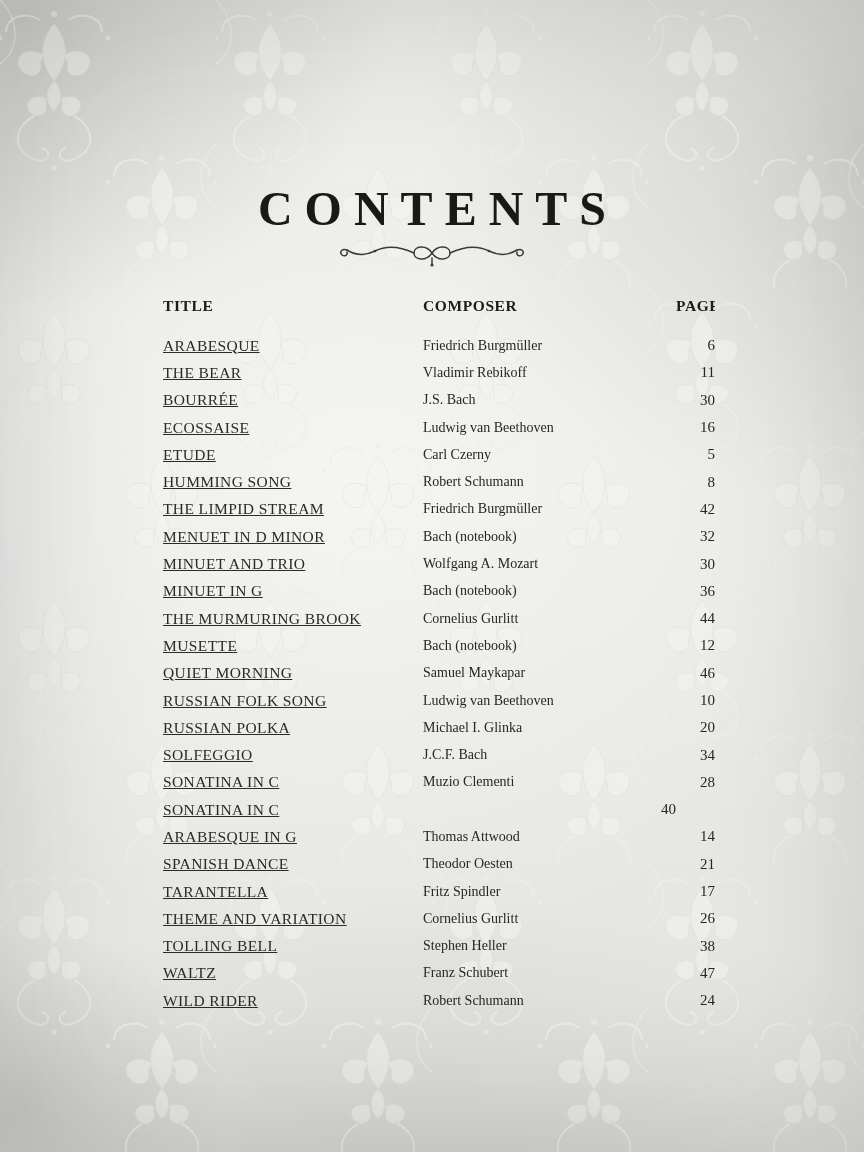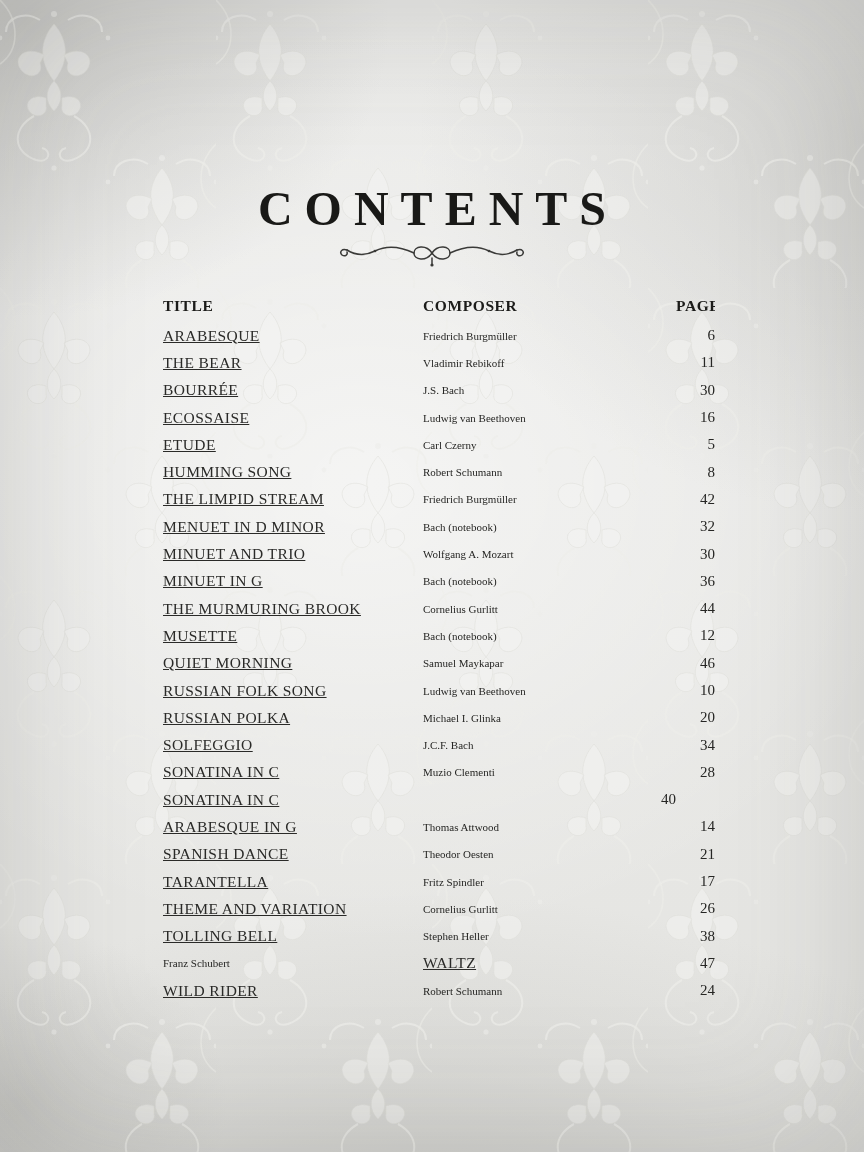--- a/index.html
+++ b/index.html
@@ -52,30 +52,30 @@
     top: 292px;
     width: 552px;
   }
   .toc-header, .toc-row {
     display: grid;
     grid-template-columns: 260px 253px 39px;
     align-items: center;
   }
   .toc-header {
     height: 28px;
-    margin-bottom: 2px;
+    margin-bottom: 12px;
     font-weight: bold;
     font-size: 15.5px;
     letter-spacing: 0.6px;
     color: #1c1c1a;
   }
   .toc-row { height: 27.3px; }
   .cell { white-space: nowrap; overflow: hidden; }
   .title-cell { font-size: 15.5px; letter-spacing: 0.4px; color: #2a2a28; text-decoration: underline; }
-  .composer-cell { font-size: 11px; color: #262624; }
+  .composer-cell { font-size: 14px; color: #262624; }
   .page-cell { font-size: 15px; text-align: right; color: #262624; }
   .hdr-page { text-align: center; }
 </style>
 </head>
 <body>
 
 <div class="page">
 
   <svg class="bg-svg" width="864" height="1152" viewBox="0 0 864 1152" xmlns="http://www.w3.org/2000/svg">
     <defs>
@@ -271,22 +271,22 @@
     <span class="cell page-cell">26</span>
   </div>
 
   <div class="toc-row">
     <span class="cell title-cell">TOLLING BELL</span>
     <span class="cell composer-cell">Stephen Heller</span>
     <span class="cell page-cell">38</span>
   </div>
 
   <div class="toc-row">
+    <span class="cell title-cell">WALTZ</span>
     <span class="cell composer-cell">Franz Schubert</span>
-    <span class="cell title-cell">WALTZ</span>
     <span class="cell page-cell">47</span>
   </div>
 
   <div class="toc-row">
     <span class="cell title-cell">WILD RIDER</span>
     <span class="cell composer-cell">Robert Schumann</span>
     <span class="cell page-cell">24</span>
   </div>
 </div>
     </div>

